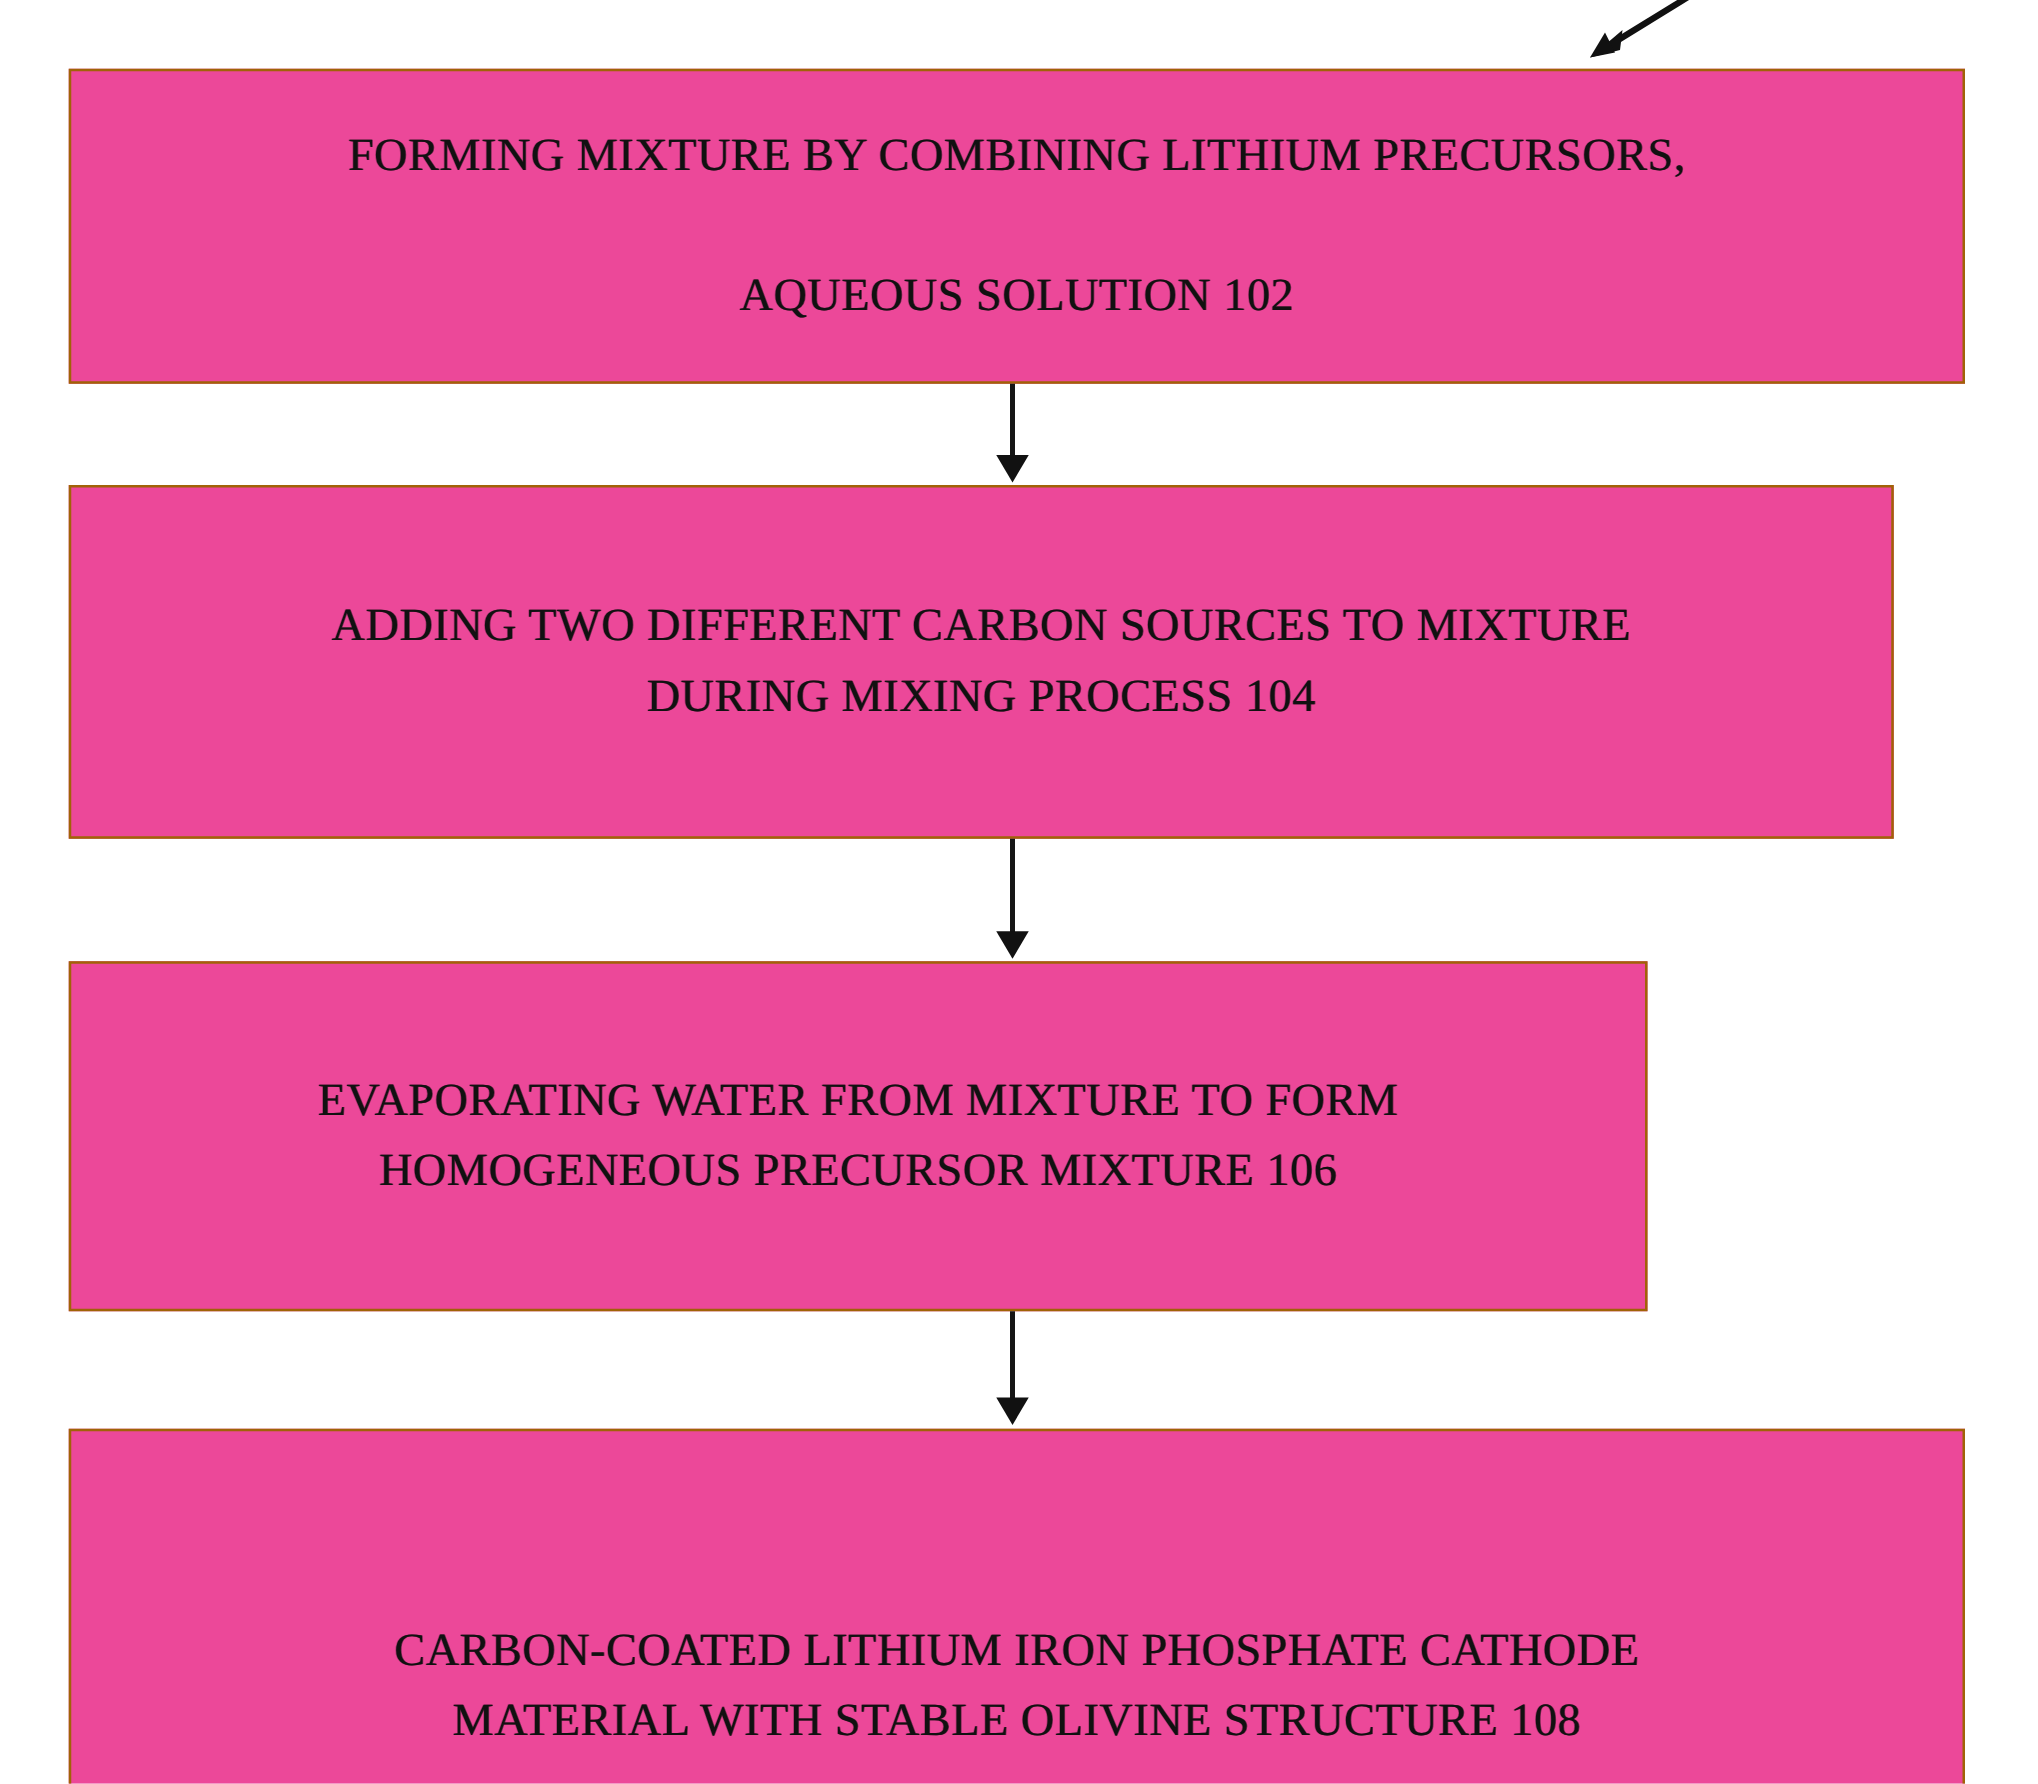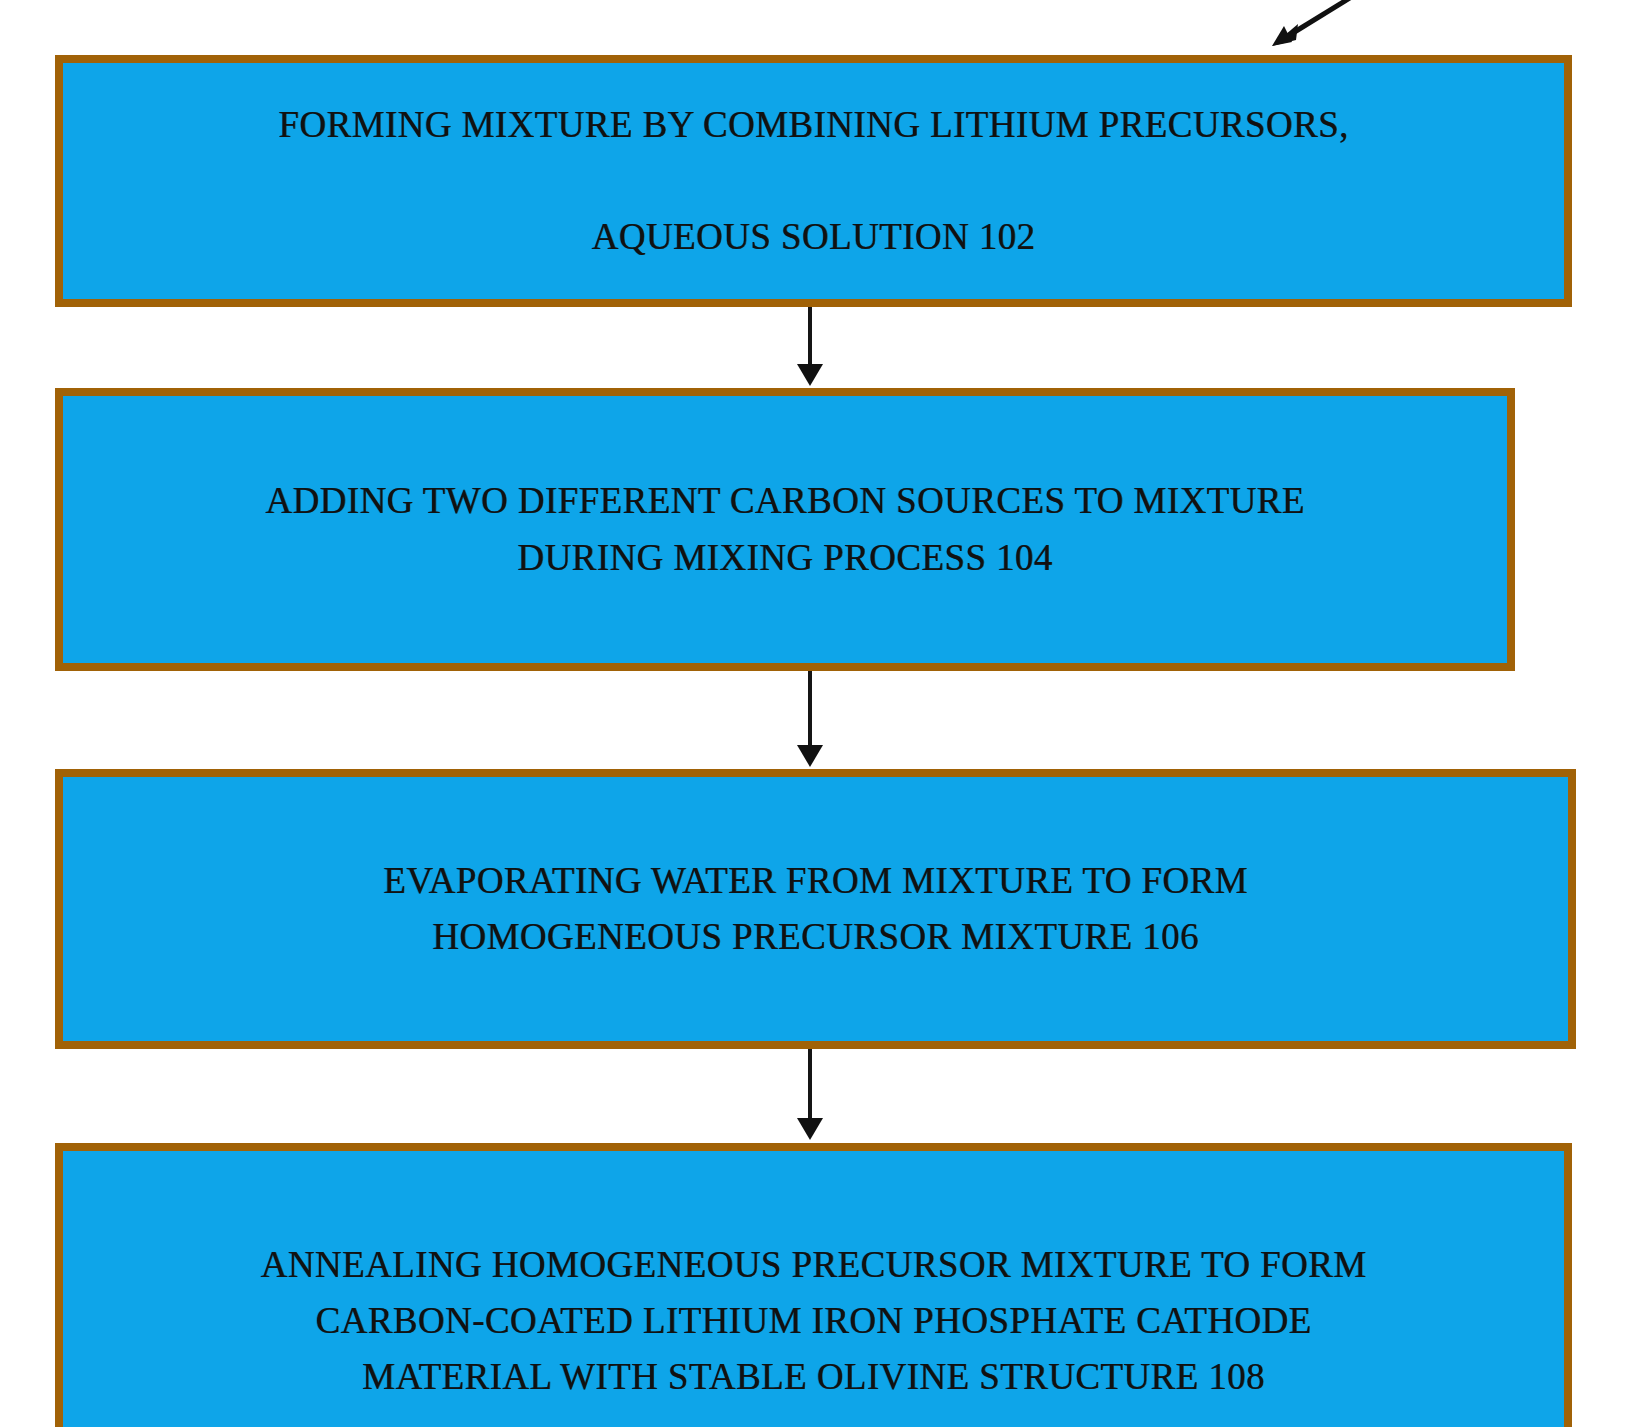--- a/index.html
+++ b/index.html
@@ -13,22 +13,22 @@
     height: 1427px;
     background: #ffffff;
     overflow: hidden;
     font-family: "Liberation Serif", "DejaVu Serif", serif;
   }
 
   
   .process-box {
     position: absolute;
     box-sizing: border-box;
-    border: 8px solid #a16207;
-    background: #0ea5e9;
+    border: 2px solid #a16207;
+    background: #ec4899;
     display: flex;
     align-items: center;
     justify-content: center;
   }
   .box-text {
     text-align: center;
     color: #111111;
     font-size: 37px;
     line-height: 1.52;
     letter-spacing: 0.4px;
@@ -94,33 +94,33 @@
     <div class="box-text">
       <span>ADDING TWO DIFFERENT CARBON SOURCES TO MIXTURE</span><br>
       <span>DURING MIXING PROCESS</span>
       <span class="ref-num">104</span>
     </div>
   </div>
 
   <div class="connector" style="left:808px; top:671px; height:78px;"></div>
   <div class="arrowhead" style="left:797px; top:745px;"></div>
 
-  <div class="process-box" style="left:55px; top:769px; width:1521px; height:280px;">
+  <div class="process-box" style="left:55px; top:769px; width:1263px; height:280px;">
     <div class="box-text">
       <span>EVAPORATING WATER FROM MIXTURE TO FORM</span><br>
       <span>HOMOGENEOUS PRECURSOR MIXTURE</span>
       <span class="ref-num">106</span>
     </div>
   </div>
 
   <div class="connector" style="left:808px; top:1049px; height:73px;"></div>
   <div class="arrowhead" style="left:797px; top:1118px;"></div>
 
   <div class="process-box" style="left:55px; top:1143px; width:1517px; height:300px;">
     <div class="box-text" style="transform: translateY(28px);">
-      <span>ANNEALING HOMOGENEOUS PRECURSOR MIXTURE TO FORM</span><br>
+      <br>
       <span>CARBON-COATED LITHIUM IRON PHOSPHATE CATHODE</span><br>
       <span>MATERIAL WITH STABLE OLIVINE STRUCTURE</span>
       <span class="ref-num">108</span>
     </div>
   </div>
 
 </div>
 
 </body></html>

